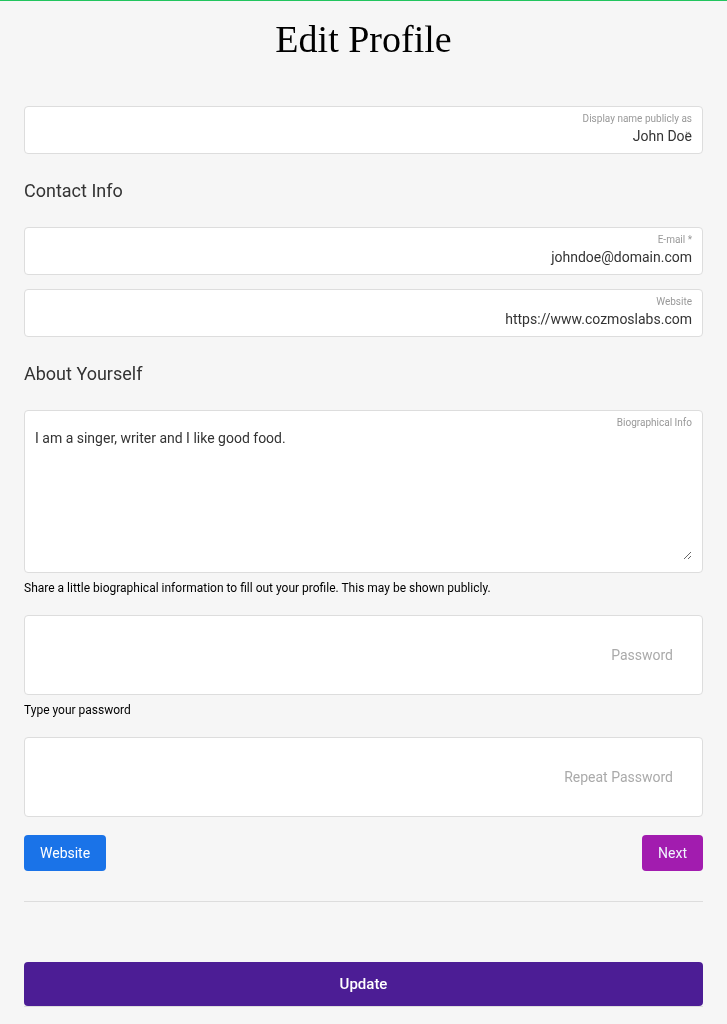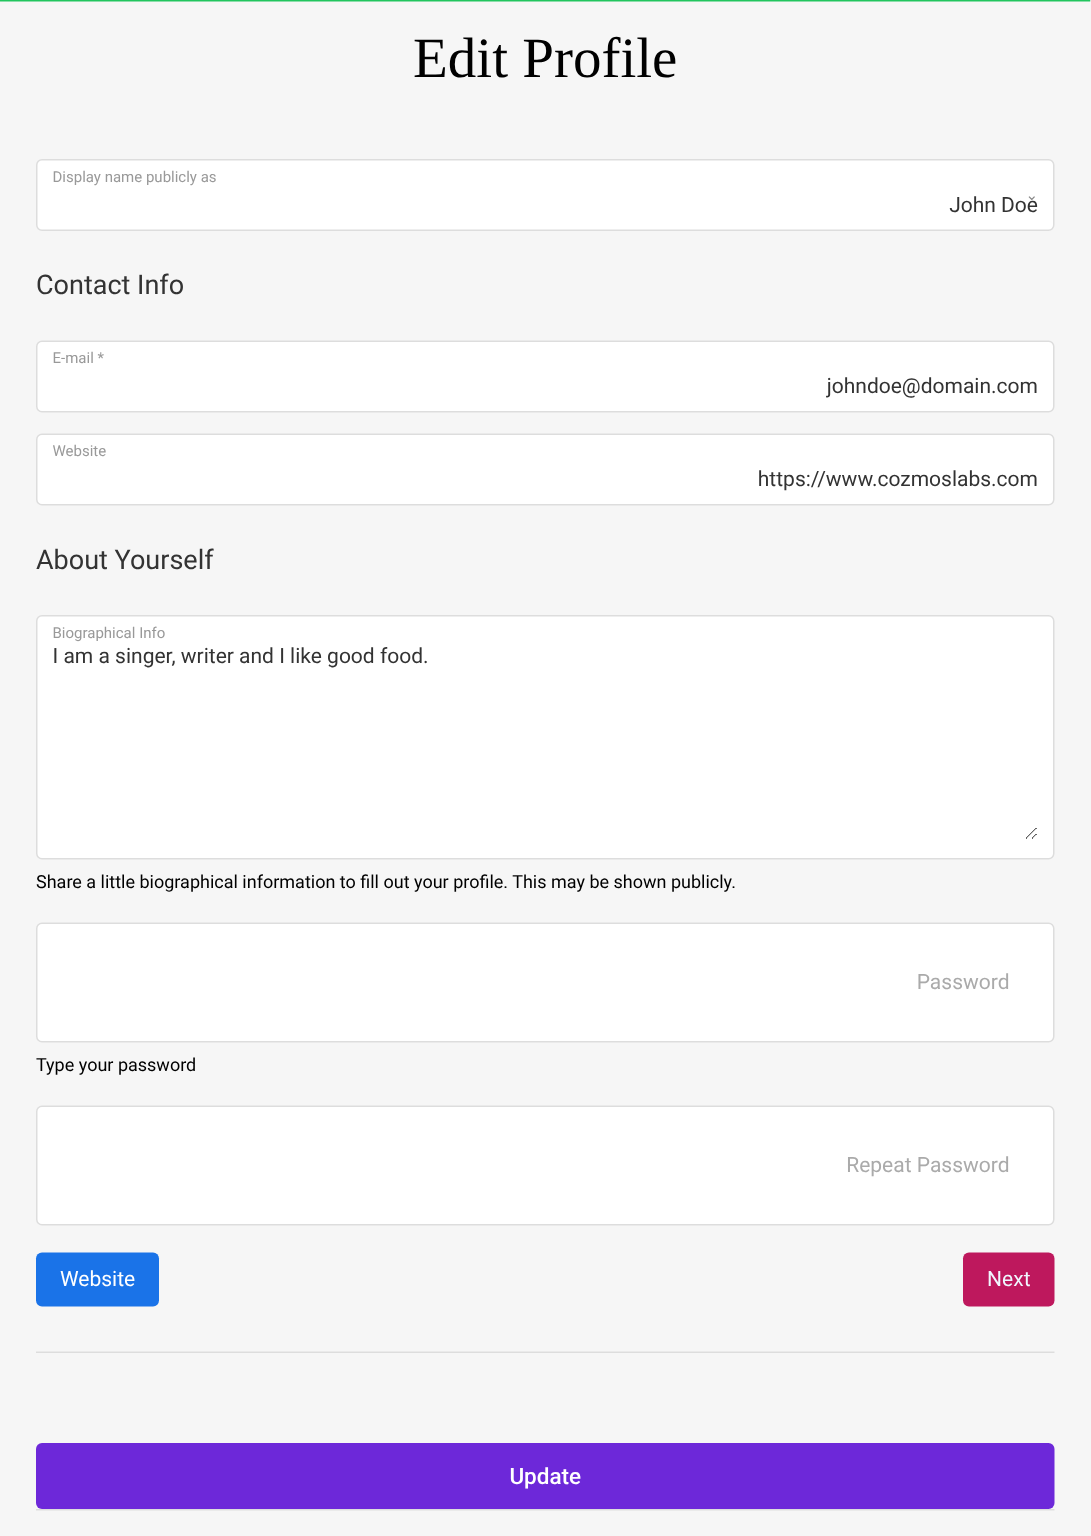--- a/index.html
+++ b/index.html
@@ -36,20 +36,21 @@
       border: 1px solid #ddd;
       border-radius: 4px;
       margin-bottom: 14px;
       padding: 6px 10px 8px 10px;
     }
     .field-label {
       font-size: 10px;
       color: #999;
       display: block;
       margin-bottom: 2px;
+      text-align: right;
     }
     .field-input {
       border: none;
       outline: none;
       width: 100%;
       font-size: 14px;
       color: #333;
       font-family: inherit;
       background: transparent;
       text-align: right;
@@ -107,35 +108,35 @@
       padding: 10px 16px;
       font-size: 14px;
       color: #fff;
       cursor: pointer;
       font-family: inherit;
     }
     .btn-primary {
       background-color: #1a73e8;
     }
     .btn-disabled {
-      background-color: #be185d;
+      background-color: #a21caf;
       color: #f0f6fe;
       cursor: default;
     }
     hr.divider {
       border: none;
       border-top: 1px solid #ddd;
       margin: 0;
     }
     .submit-wrap {
       margin-top: 60px;
     }
     .btn-submit {
       width: 100%;
-      background-color: #6d28d9;
+      background-color: #4c1d95;
       color: #fff;
       border: none;
       border-radius: 4px;
       padding: 13px 0;
       font-size: 15px;
       font-weight: 500;
       cursor: pointer;
       font-family: inherit;
     }
     .bottom-divider {

